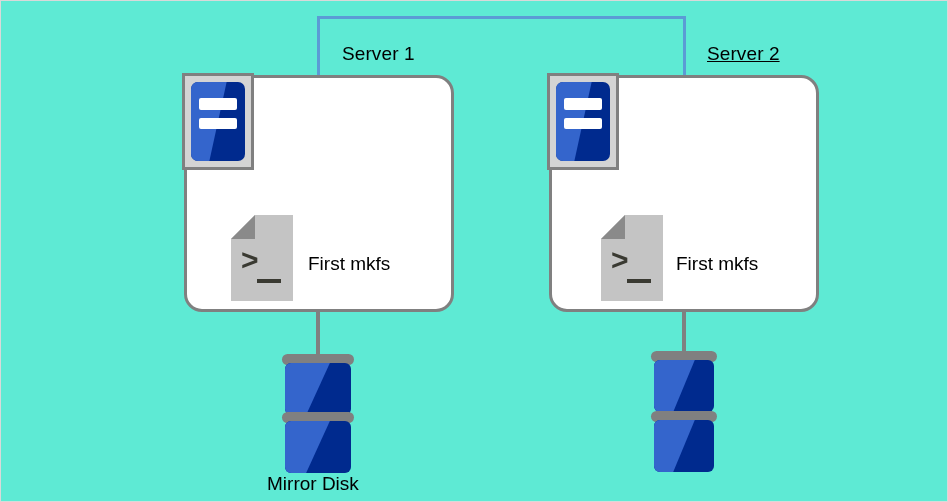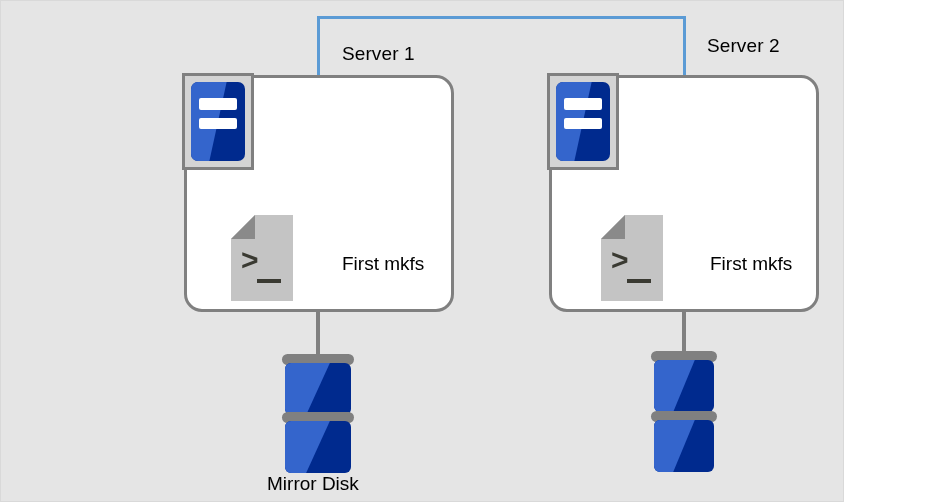--- a/index.html
+++ b/index.html
@@ -5,23 +5,23 @@
   html, body {
     margin: 0;
     padding: 0;
     background: #ffffff;
   }
   body {
     font-family: "Liberation Sans", sans-serif;
   }
   #canvas {
     position: relative;
-    width: 844px;
+    width: 948px;
     height: 502px;
-    background: #e5e5e5;
+    background: #5eead4;
     border: 1px solid #d9d9d9;
     box-sizing: border-box;
     overflow: hidden;
   }
 
   
   .link-bracket {
     position: absolute;
     border: 3px solid #5b9bd5;
     border-bottom: none;
@@ -119,21 +119,20 @@
     height: 4px;
     background: #3a3a32;
   }
 
   
   .mkfs-label {
     position: absolute;
     font-size: 19px;
     color: #000000;
     white-space: nowrap;
-    margin-left: 34px;
   }
 
   
   .disk-stem {
     position: absolute;
     width: 4px;
     background: #808080;
   }
 
   
@@ -205,21 +204,21 @@
 
   <div class="disk" style="left:281px; top:353px; width:72px; height:97px;">
     <div class="disk-bar" style="top:0px;"></div>
     <div class="disk-platter" style="top:9px;"></div>
     <div class="disk-bar" style="top:58px;"></div>
     <div class="disk-platter" style="top:67px;"></div>
   </div>
 
   <div class="disk-caption" style="left:266px; top:456px;margin-top:16px;">Mirror Disk</div>
 
-  <div class="server-label" style="left:706px; top:34px;">Server 2</div>
+  <div class="server-label" style="left:706px; top:42px;text-decoration:underline;">Server 2</div>
 
   <div class="server-box" style="left:548px; top:74px; width:270px; height:237px;"></div>
 
   <div class="server-icon" style="left:546px; top:72px; width:72px; height:97px;">
     <div class="server-icon-body">
       <div class="server-led led-1"></div>
       <div class="server-led led-2"></div>
     </div>
   </div>
 

